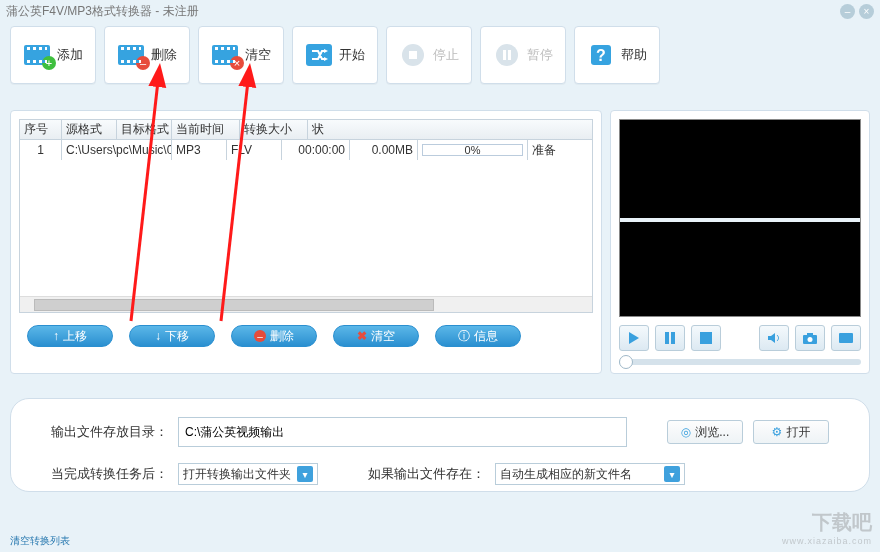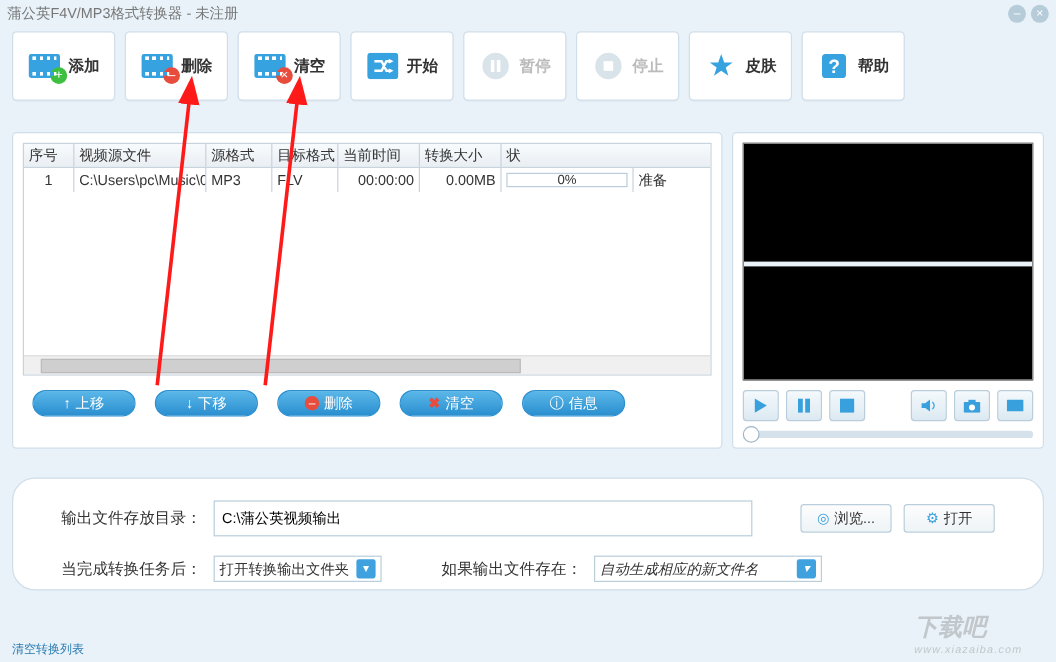--- a/index.html
+++ b/index.html
@@ -3,21 +3,21 @@
 <meta charset="utf-8">
 <style>
   * { box-sizing: border-box; font-family: "Microsoft YaHei", Arial, sans-serif; }
   body { margin: 0; width: 880px; height: 552px; background: #e8f2f8; overflow: hidden; font-size: 12px; color: #333; }
   .titlebar { height: 22px; display: flex; align-items: center; padding: 0 6px; color: #777; font-size: 12px; }
   .titlebar .spacer { flex: 1; }
   .win-btn { width: 15px; height: 15px; border-radius: 50%; background: #b6cdd9; margin-left: 4px; display:flex;align-items:center;justify-content:center;color:#fff;font-size:10px;cursor:pointer; }
   .toolbar { display: flex; padding: 4px 10px 10px 10px; gap: 8px; }
   .tb-btn { width: 86px; height: 58px; background: #fff; border: 1px solid #d0deea; border-radius: 4px; display: flex; align-items: center; justify-content: center; gap: 6px; cursor: pointer; box-shadow: 0 1px 0 rgba(0,0,0,0.03); }
   .tb-btn .icon { width: 28px; height: 24px; display:flex;align-items:center;justify-content:center; }
-  .tb-btn span.lbl { font-size: 13px; color: #333; font-weight: bold; }
+  .tb-btn span.lbl { font-size: 13px; color: #333; }
   .tb-btn.disabled span.lbl { color: #bbb; }
   .main-row { display: flex; gap: 8px; padding: 16px 10px; }
   .panel { background: #fff; border: 1px solid #d0deea; border-radius: 4px; }
   .left-panel { flex: 1; padding: 8px; height: 264px; position: relative; }
   .table-wrap { border: 1px solid #c7d3dd; height: 194px; overflow: hidden; position: relative; background: #fff; }
   .thead { display: flex; background: linear-gradient(#f8fbfd,#e9eef2); border-bottom: 1px solid #c7d3dd; height: 20px; }
   .th, .td { border-right: 1px solid #c7d3dd; padding: 2px 4px; font-size: 12px; overflow: hidden; white-space: nowrap; text-overflow: ellipsis; display:flex;align-items:center; }
   .c0{width:42px} .c1{width:110px} .c2{width:55px} .c3{width:55px} .c4{width:68px} .c5{width:68px} .c6{width:110px} .c7{width:28px;border-right:none}
   .trow { display:flex; height: 20px; }
   .progress { flex:1; height:12px; border:1px solid #bcd; position:relative; background:#fff; text-align:center; font-size:11px; line-height:10px; }
@@ -30,25 +30,25 @@
   .preview::after{content:"";position:absolute;left:0;right:0;top:50%;height:4px;background:#e8f2f8;}
   .media-row { display:flex; gap:6px; margin-top:8px; }
   .mbtn { width:30px; height:26px; background:linear-gradient(#f4f9fc,#dce9f2); border:1px solid #b9cdda; border-radius:3px; display:flex; align-items:center; justify-content:center; cursor:pointer; color:#39a0de; font-size:14px; }
   .slider { margin-top:8px; height:6px; background:#d5e2eb; border-radius:3px; position:relative; }
   .slider .knob { position:absolute; left:0; top:-4px; width:14px; height:14px; border-radius:50%; background:#fff; border:1px solid #9fb8c8; }
   .bottom-panel { margin:8px 10px 0 10px; padding:18px 40px; height:94px;border-radius:19px; }
   .form-row { display:flex; align-items:center; gap:10px; margin-bottom:16px; font-size:13px; }
   .form-row label { color:#333; }
   .text-input { flex:1; height:22px; border:1px solid #b9cdda; padding:14px 6px; font-size:12px; background:#fff; }
   .combo { width:140px; height:22px; border:1px solid #b9cdda; background:#fff; display:flex; align-items:center; padding:0 4px; justify-content:space-between; font-size:12px; cursor:pointer; }
-  .combo.wide { width:190px;font-style:italic; }
+  .combo.wide { width:190px; }
   .combo .arrow { width:16px; height:16px; background:#3fa1dd; color:#fff; display:flex; align-items:center; justify-content:center; font-size:10px; border-radius:2px; }
   .small-btn { width:76px; height:24px; background:linear-gradient(#fdfdfd,#eef3f6); border:1px solid #b9cdda; border-radius:3px; display:flex; align-items:center; justify-content:center; gap:4px; cursor:pointer; font-size:12px; }
   .footer-link { position:absolute; left:10px; bottom:4px; color:#2a7ab0; font-size:10px; cursor:pointer; }
-  .watermark { position:absolute; right:28px; bottom:6px; color:rgba(120,120,120,0.35); font-size:20px; font-weight:bold; font-style:italic; pointer-events:none; }
+  .watermark { position:absolute; right:8px; bottom:6px; color:rgba(120,120,120,0.35); font-size:20px; font-weight:bold; pointer-events:none;text-align:right; }
   .watermark small{display:block;font-size:9px;font-weight:normal;letter-spacing:1px;}
   
   .arrow-svg { position:absolute; pointer-events:none; }
   
   .film { width:26px; height:20px; background:#36a3e0; border-radius:2px; position:relative; }
   .film::before,.film::after{content:"";position:absolute;left:3px;right:3px;height:3px;background:repeating-linear-gradient(90deg,#fff 0 3px,#36a3e0 3px 6px);}
   .film::before{top:2px}.film::after{bottom:2px}
   .badge{position:absolute;right:-6px;bottom:-5px;width:14px;height:14px;border-radius:50%;display:flex;align-items:center;justify-content:center;font-size:11px;color:#fff;}
 </style>
 </head>
@@ -93,60 +93,51 @@
           <path d="M6 7h6l4 8h4m0-8h-4l-4 8H6" stroke="#fff" stroke-width="2" fill="none"></path>
           <path d="M18 5l4 2-4 2zM18 13l4 2-4 2z" fill="#fff"></path>
         </svg>
       </div>
     <span class="lbl">开始</span>
   </div>
   <div class="tb-btn disabled">
     <div class="icon">
         <svg width="24" height="24">
           <circle cx="12" cy="12" r="11" fill="#d9e3ea"></circle>
+          <rect x="8" y="8" width="8" height="8" fill="#fff"></rect>
+        </svg>
+      </div>
+    <span class="lbl">停止</span>
+  </div>
+  <div class="tb-btn disabled">
+    <div class="icon">
+        <svg width="24" height="24">
+          <circle cx="12" cy="12" r="11" fill="#d9e3ea"></circle>
           <rect x="8" y="7" width="3" height="10" fill="#fff"></rect>
           <rect x="13" y="7" width="3" height="10" fill="#fff"></rect>
         </svg>
       </div>
     <span class="lbl">暂停</span>
-  </div>
-  <div class="tb-btn disabled">
-    <div class="icon">
-        <svg width="24" height="24">
-          <circle cx="12" cy="12" r="11" fill="#d9e3ea"></circle>
-          <rect x="8" y="8" width="8" height="8" fill="#fff"></rect>
-        </svg>
-      </div>
-    <span class="lbl">停止</span>
-  </div>
-  <div class="tb-btn">
-    <div class="icon">
-        <svg width="24" height="24">
-          <path d="M12 2l2.5 7h7l-5.7 4.2 2.2 7L12 16l-6 4.2 2.2-7L2.5 9h7z" fill="#36a3e0"></path>
-        </svg>
-      </div>
-    <span class="lbl">皮肤</span>
   </div>
   <div class="tb-btn">
     <div class="icon">
         <svg width="24" height="24">
           <rect x="2" y="2" width="20" height="20" rx="3" fill="#36a3e0"></rect>
           <text x="12" y="18" text-anchor="middle" fill="#fff" font-size="16" font-weight="bold">?</text>
         </svg>
       </div>
     <span class="lbl">帮助</span>
   </div>
 </div>
 
 <div class="main-row">
   <div class="panel left-panel">
     <div class="table-wrap">
       <div class="thead">
         <div class="th c0">序号</div>
-        <div class="th c1">视频源文件</div>
         <div class="th c2">源格式</div>
         <div class="th c3">目标格式</div>
         <div class="th c4">当前时间</div>
         <div class="th c5">转换大小</div>
         <div class="th c7">状</div>
       </div>
       <div class="trow">
         <div class="td c0" style="justify-content:center">1</div>
         <div class="td c1">C:\Users\pc\Music\0...</div>
         <div class="td c2">MP3</div>

